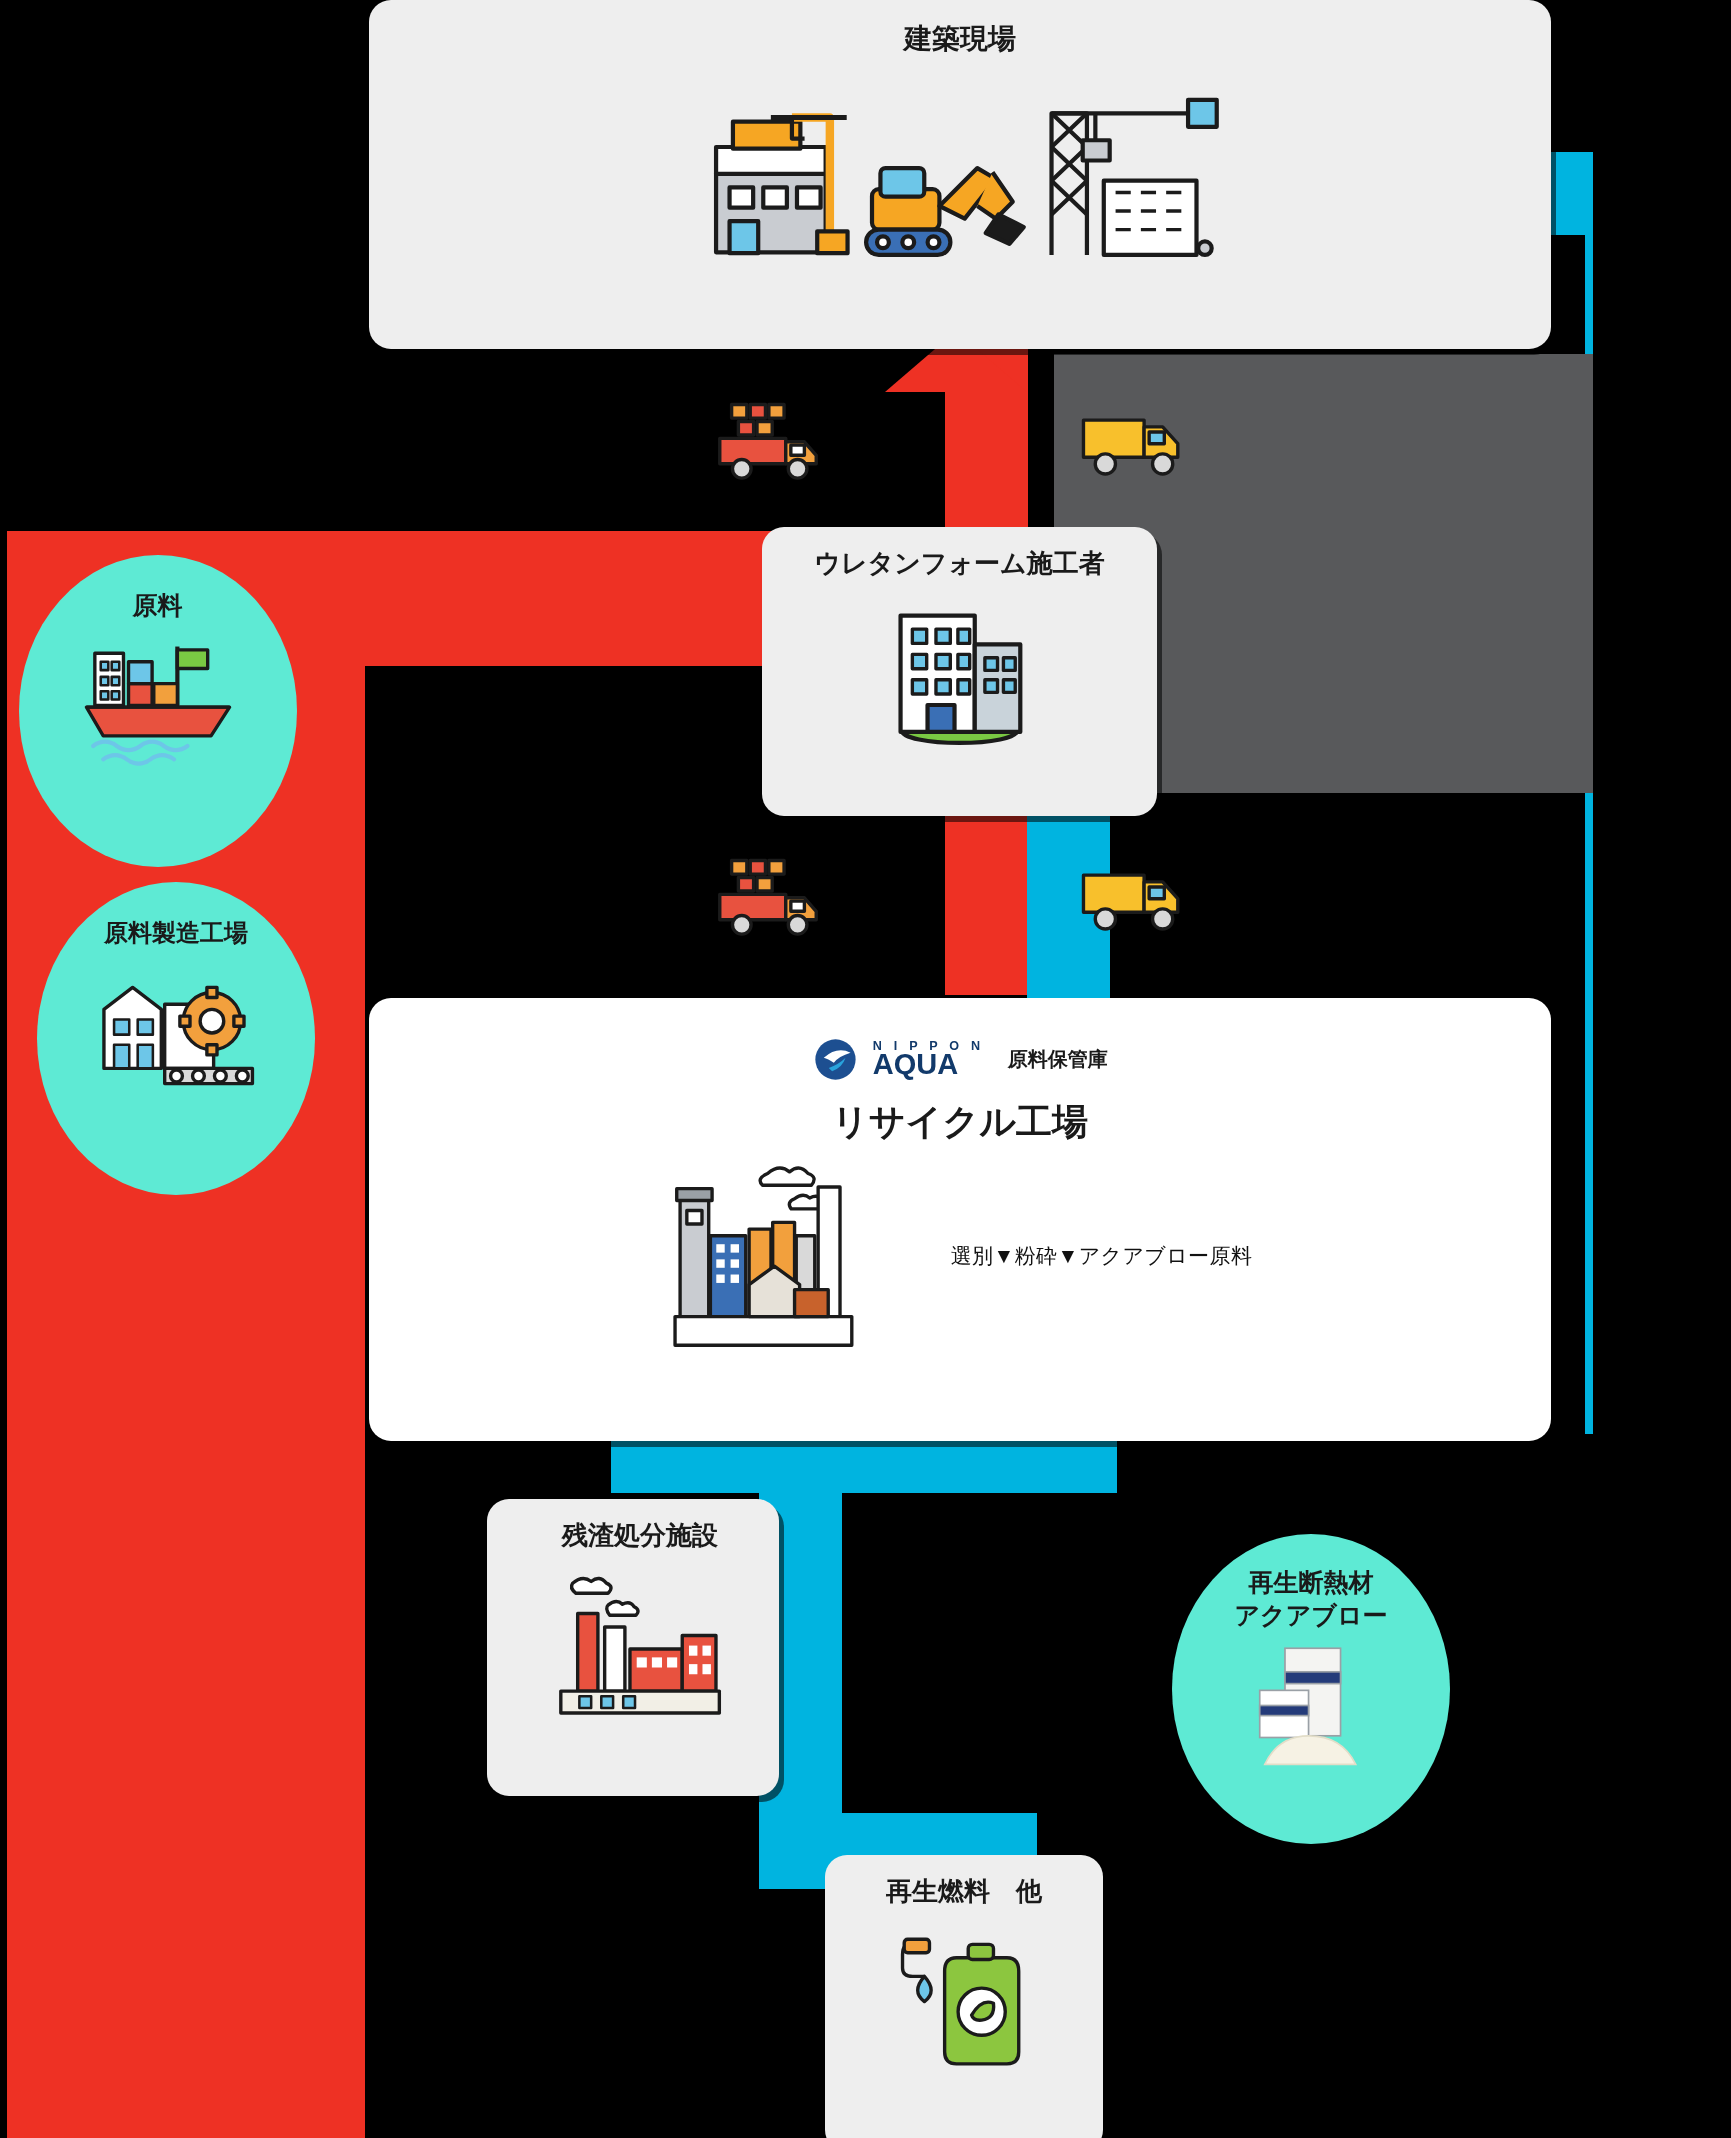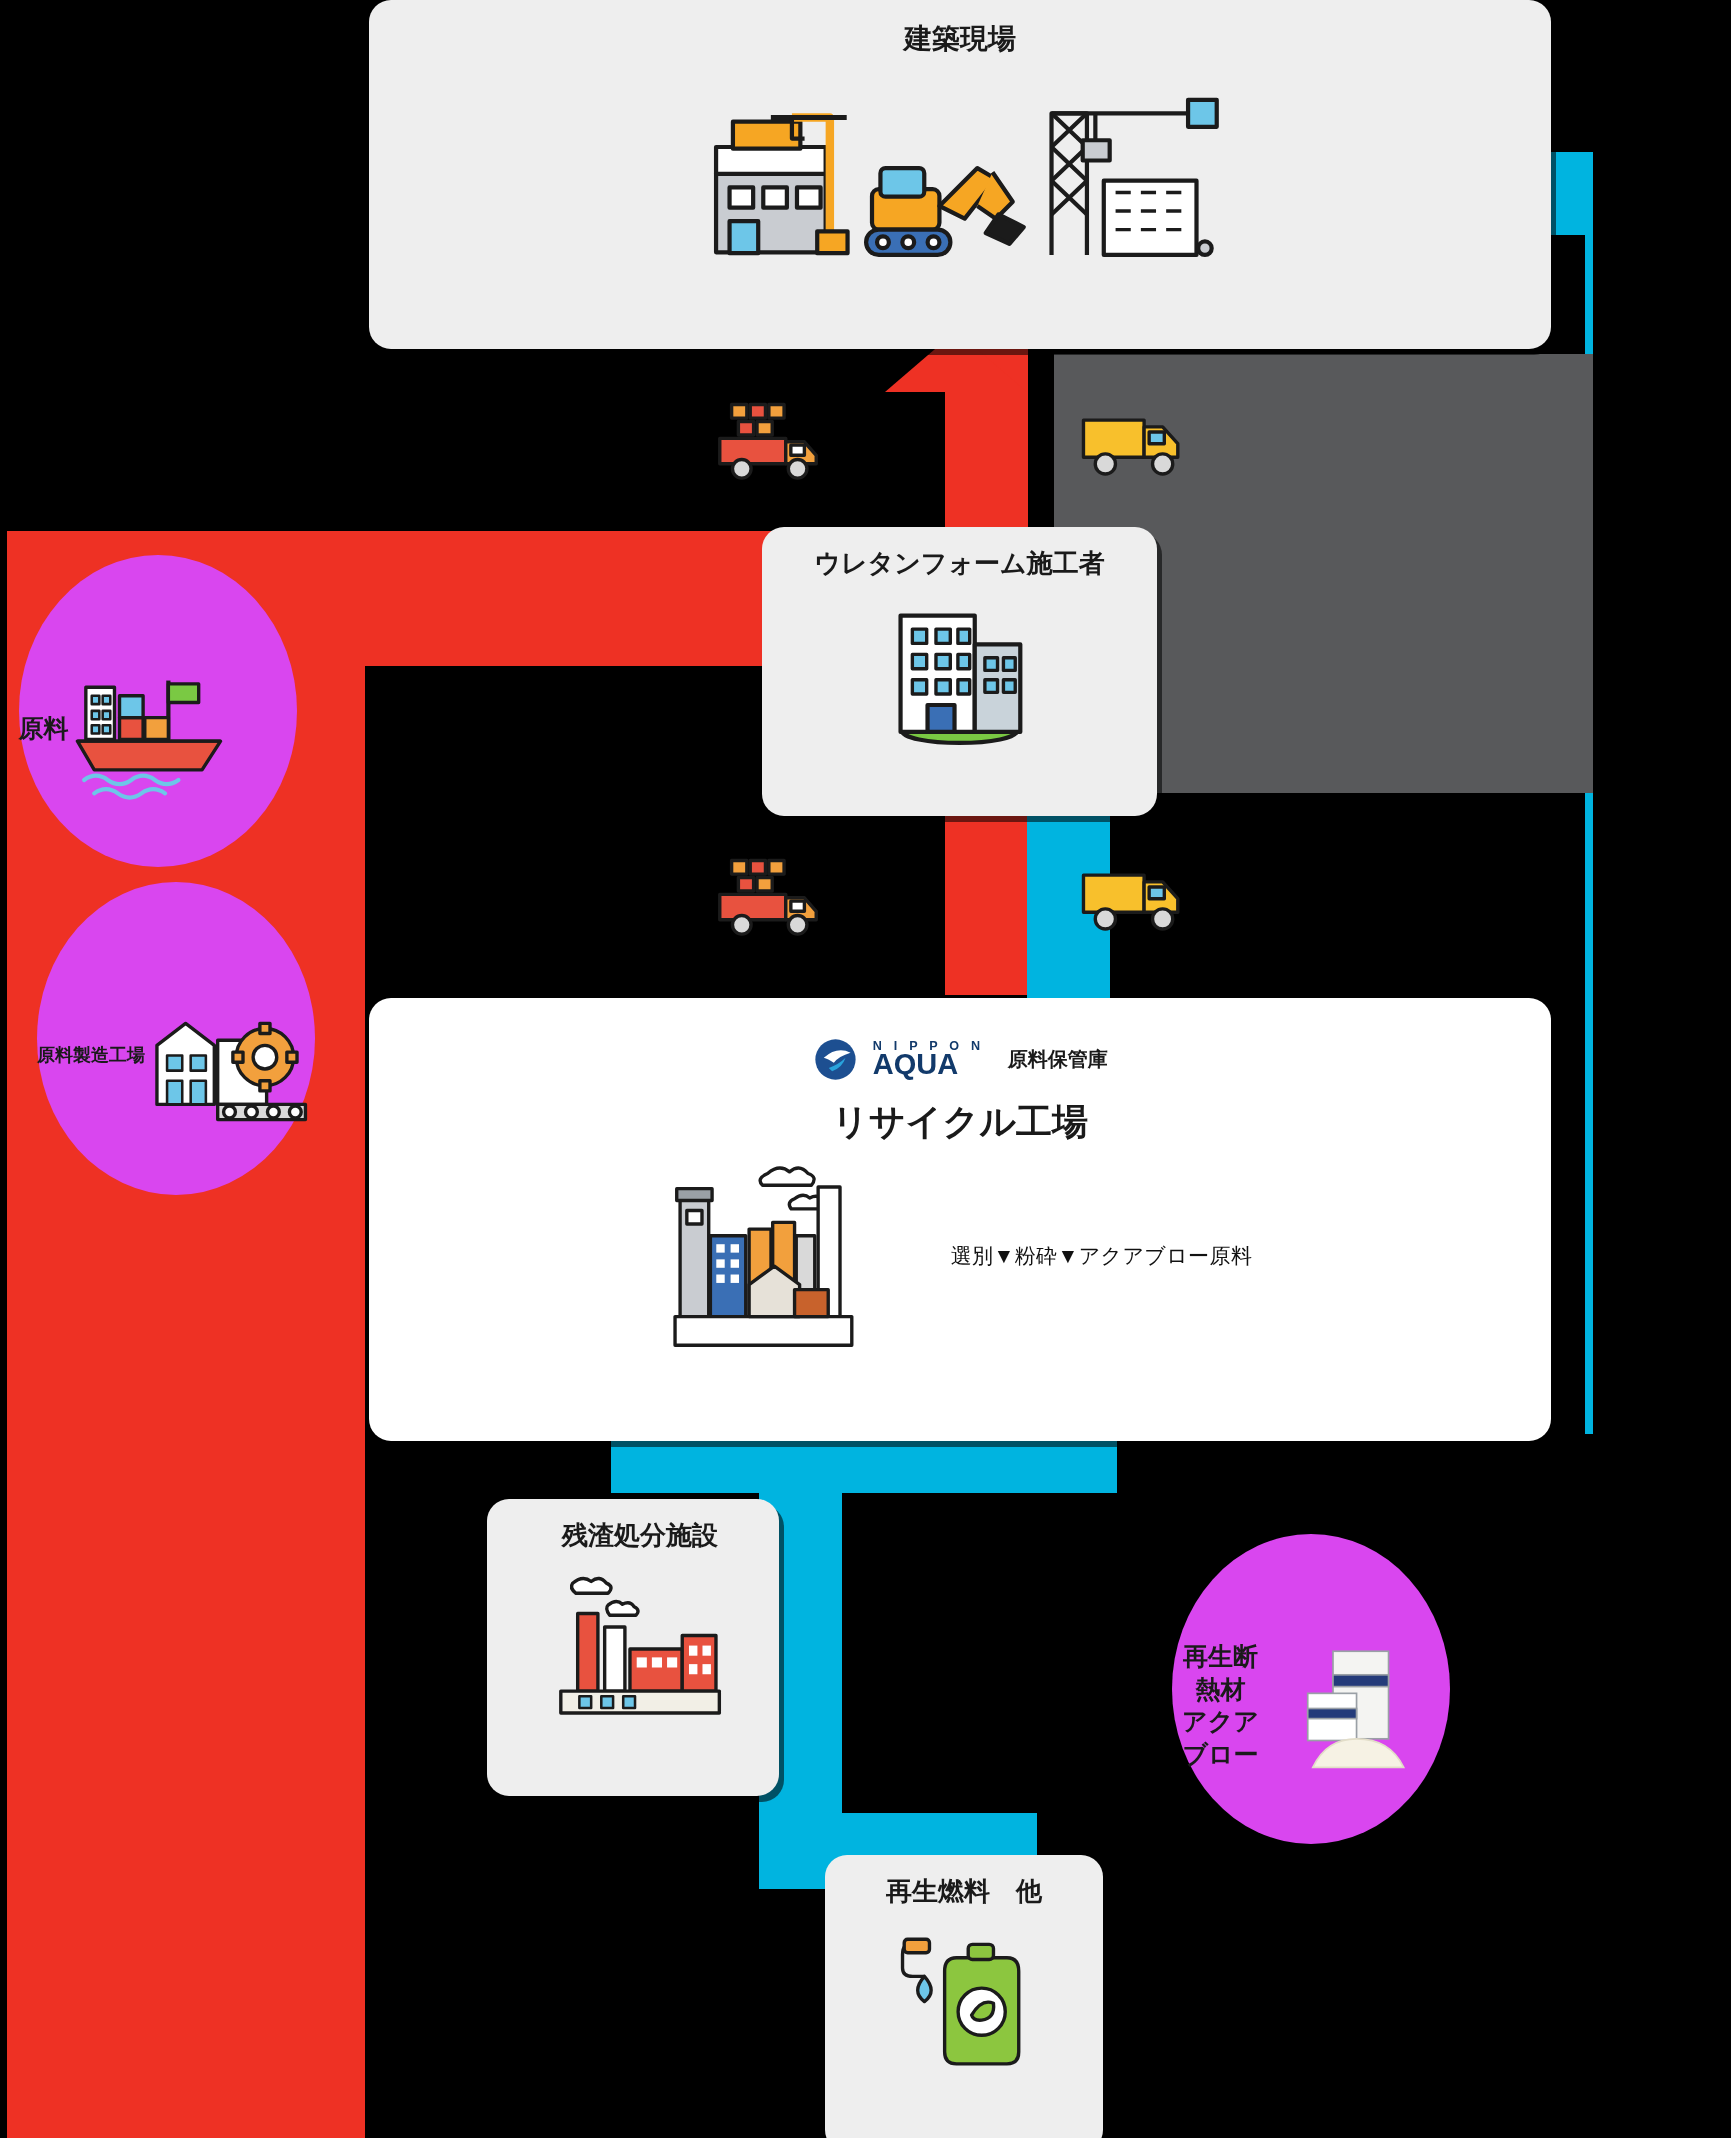--- a/index.html
+++ b/index.html
@@ -13,22 +13,22 @@
   .gray{background:#58595b;}
 
   
   .card{position:absolute;background:#eeeeee;border-radius:22px;
         box-shadow:5px 5.9px 0 rgba(0,0,0,.55);
         display:flex;flex-direction:column;align-items:center;}
   .card.white{background:#ffffff;}
   .card .title{font-weight:bold;color:#1a1a1a;text-align:center;line-height:1.35;}
 
   
-  .circle{position:absolute;background:#d946ef;border-radius:50%;
-          display:flex;flex-direction:row;align-items:center;justify-content:flex-start;}
+  .circle{position:absolute;background:#5eead4;border-radius:50%;
+          display:flex;flex-direction:column;align-items:center;justify-content:flex-start;}
   .circle .title{font-weight:bold;color:#1a1a1a;text-align:center;line-height:1.3;}
 
   .ico{display:block;}
   .steps{display:flex;flex-direction:row;align-items:center;line-height:1.15;}
   .steps span{font-size:21px;color:#111;font-weight:500;letter-spacing:0.4px;}
   .tri{font-size:17px;color:#111;line-height:1;margin:1.7px 0;}
 
   .aqua-logo{display:flex;align-items:center;gap:8.4px;}
   .aqua-txt{display:flex;flex-direction:column;line-height:1;}
   .aqua-n{font-size:12.6px;letter-spacing:4.2px;color:#123a6b;font-weight:bold;}
@@ -215,21 +215,21 @@
         </g>
         <g stroke="#6dc6e8" stroke-width="5" fill="none" stroke-linecap="round">
           <path d="M18 140 q14 -10 28 0 t28 0 t28 0 t28 0"></path>
           <path d="M30 156 q14 -10 28 0 t28 0 t28 0"></path>
         </g>
       </svg>
     </div>
   </div>
 
   <div class="circle" style="left:37px;top:882px;width:278px;height:278px;padding-top:35px;">
-    <div class="title" style="font-size:18px;">原料製造工場</div>
+    <div class="title" style="font-size:24px;">原料製造工場</div>
     <div style="margin-top:8.4px;">
       <svg class="ico" width="169" height="135" viewBox="0 0 200 160" xmlns="http://www.w3.org/2000/svg">
         <g stroke="#1b1b1b" stroke-width="4" stroke-linejoin="round">
           <path d="M14 62 l34 -26 l34 26 v70 H14 Z" fill="#ffffff"></path>
           <g fill="#6dc6e8" stroke-width="3">
               <rect x="26" y="74" width="18" height="18"></rect>
               <rect x="54" y="74" width="18" height="18"></rect>
               <rect x="26" y="104" width="18" height="28"></rect>
               <rect x="54" y="104" width="18" height="28"></rect>
             </g>

